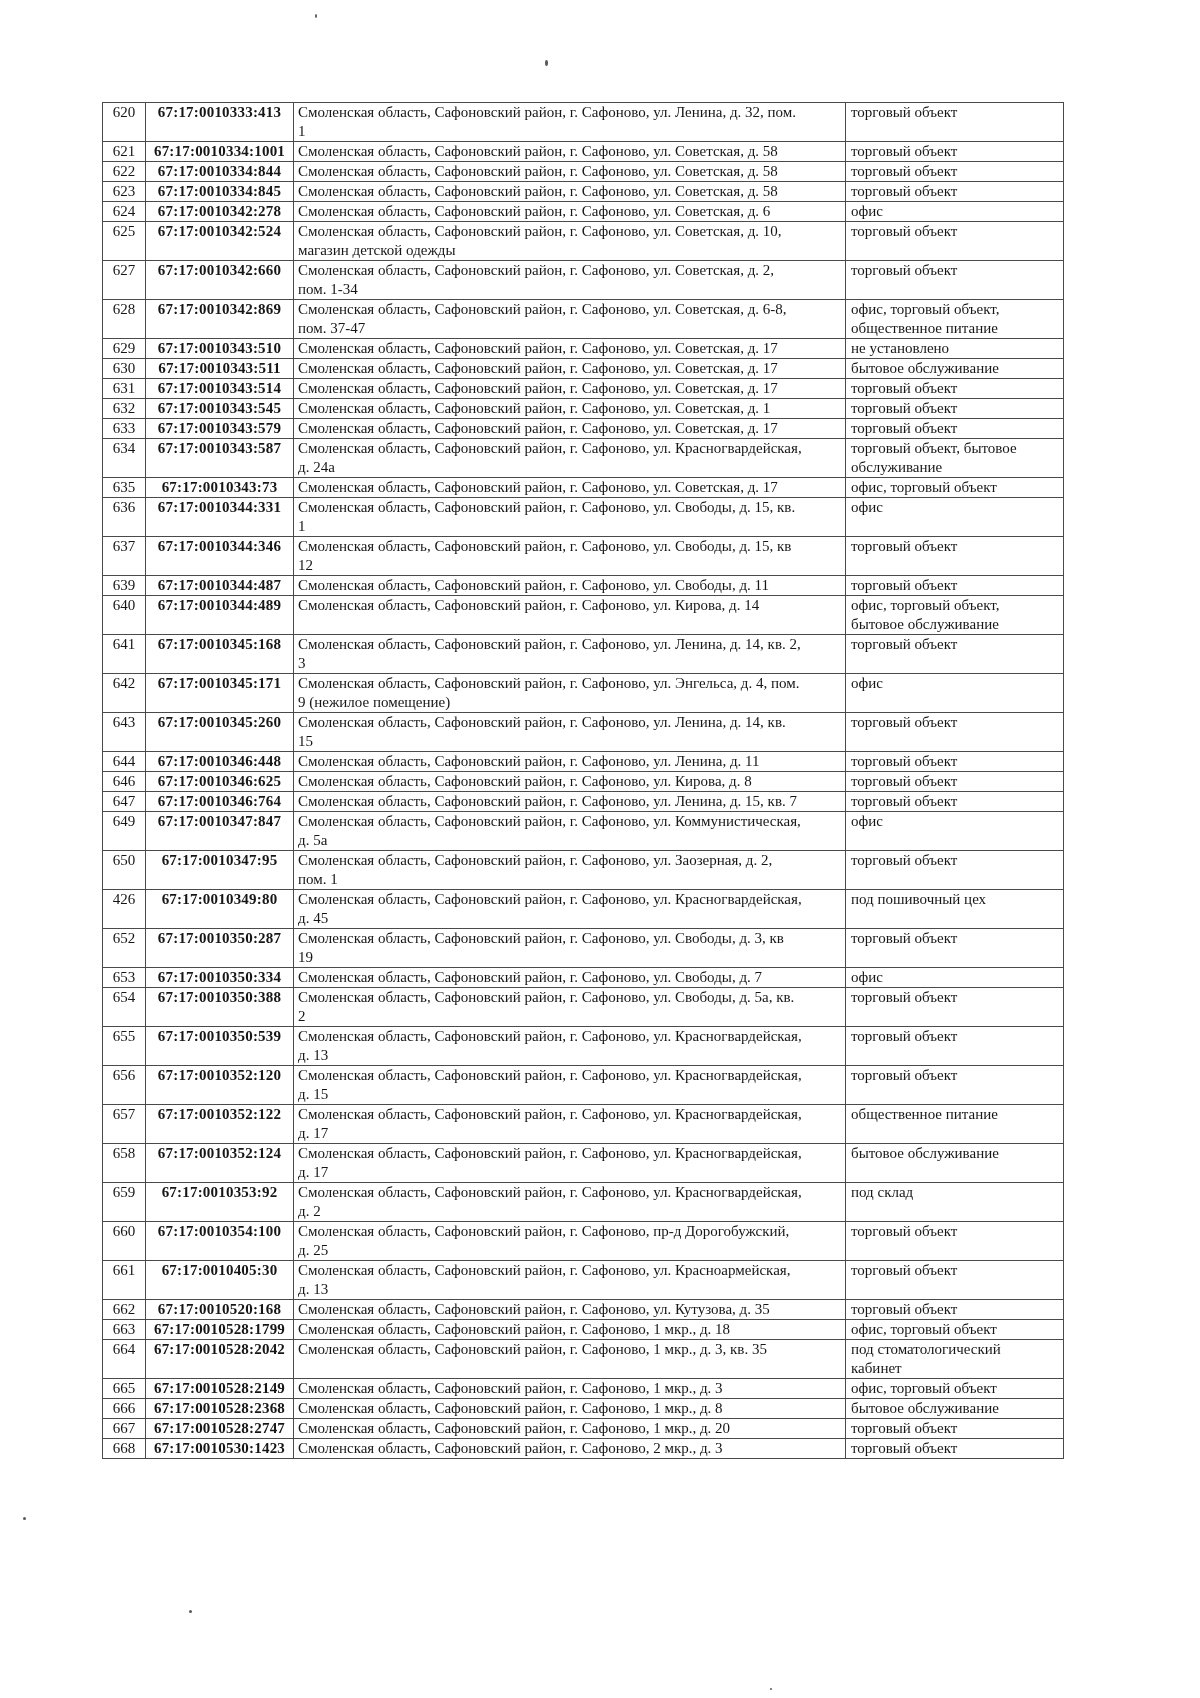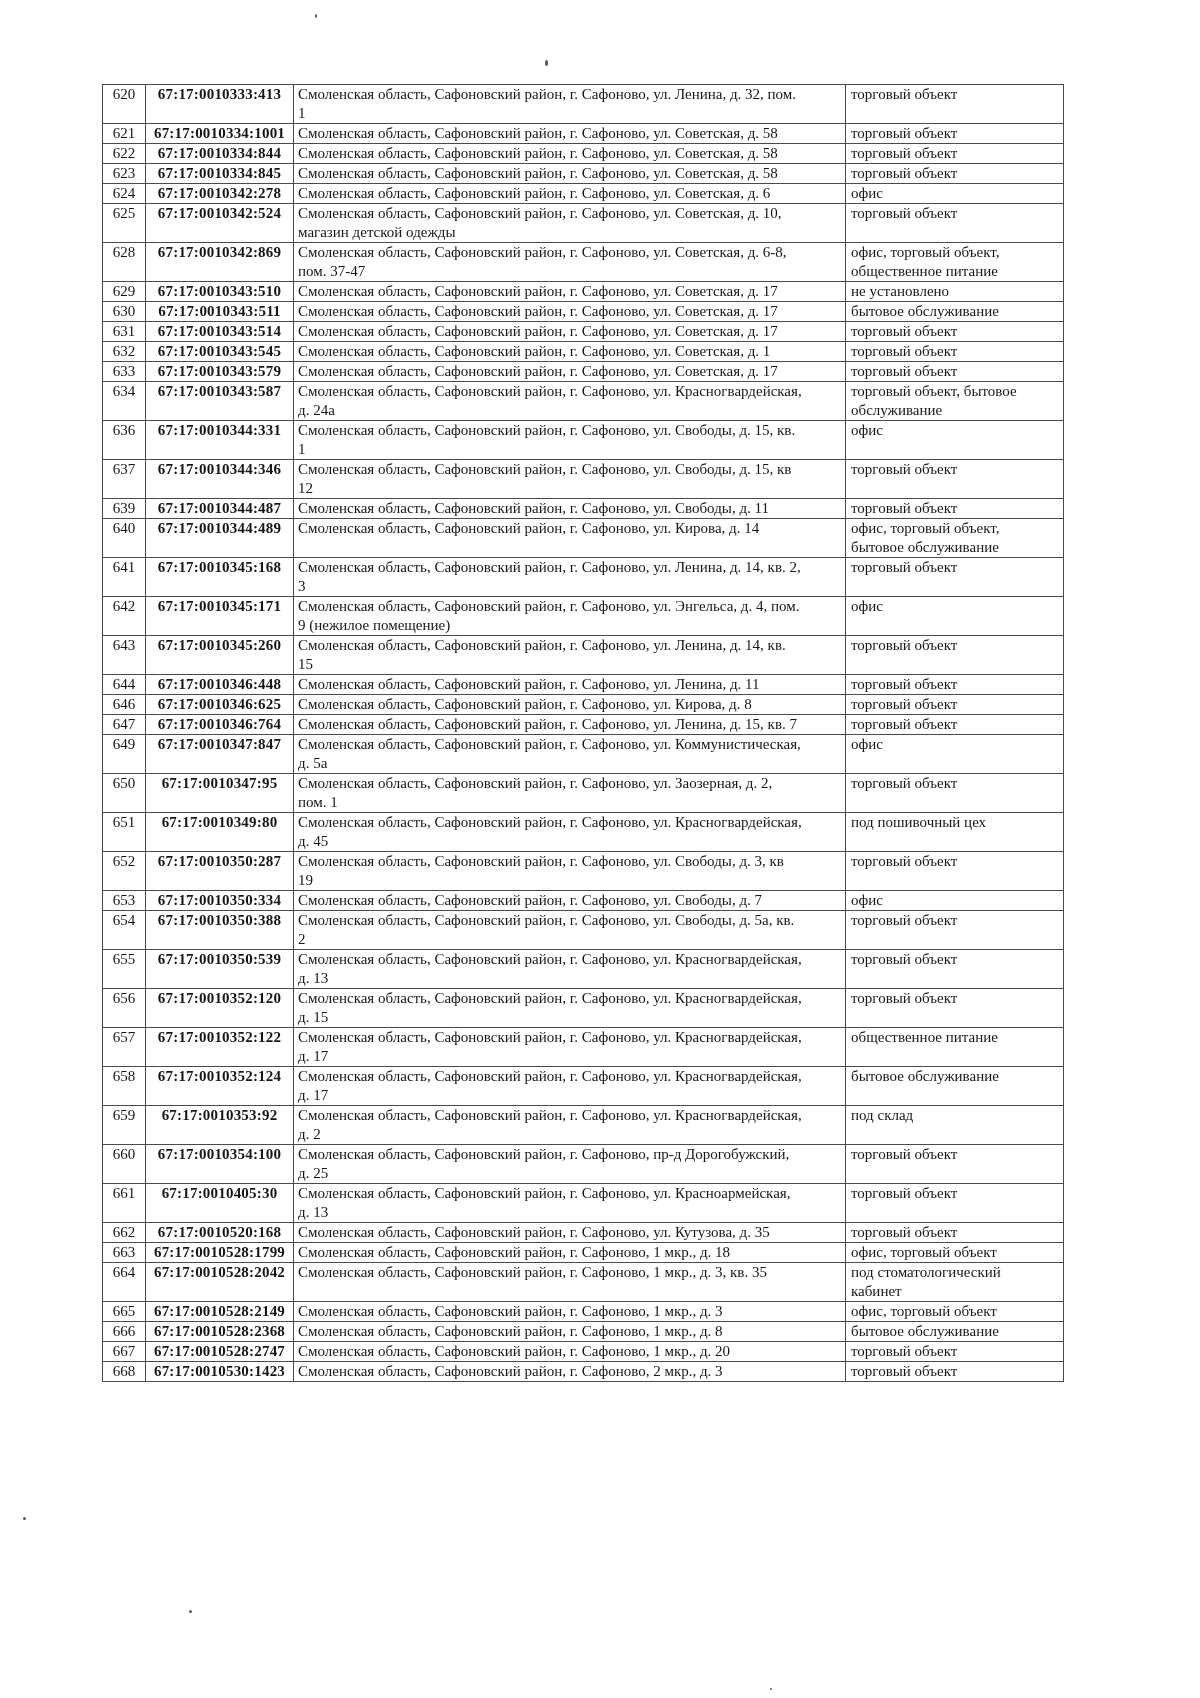--- a/index.html
+++ b/index.html
@@ -6,21 +6,21 @@
   body {
     width:1200px; height:1698px;
     background:#ffffff;
     position:relative;
     overflow:hidden;
     font-family:"Liberation Serif", serif;
     color:#161616;
   }
   .page { position:absolute; inset:0; }
   table.registry {
-    position:absolute; left:102px; top:84px;
+    position:absolute; left:102px; top:102px;
     width:961px;
     border-collapse:collapse;
     table-layout:fixed;
   }
   td {
     border:1px solid #4a4a4a;
     vertical-align:top;
     font-size:15px;
     line-height:19px;
     padding:0;
@@ -112,20 +112,31 @@
       <td class="c-cad">67:17:0010342:524</td>
       <td class="c-addr">
             <div class="line">Смоленская область, Сафоновский район, г. Сафоново, ул. Советская, д. 10,</div>
             <div class="line">магазин детской одежды</div>
           </td>
       <td class="c-use">
             <div class="line">торговый объект</div>
           </td>
     </tr>
         <tr>
+      <td class="c-num">627</td>
+      <td class="c-cad">67:17:0010342:660</td>
+      <td class="c-addr">
+            <div class="line">Смоленская область, Сафоновский район, г. Сафоново, ул. Советская, д. 2,</div>
+            <div class="line">пом. 1-34</div>
+          </td>
+      <td class="c-use">
+            <div class="line">торговый объект</div>
+          </td>
+    </tr>
+        <tr>
       <td class="c-num">628</td>
       <td class="c-cad">67:17:0010342:869</td>
       <td class="c-addr">
             <div class="line">Смоленская область, Сафоновский район, г. Сафоново, ул. Советская, д. 6-8,</div>
             <div class="line">пом. 37-47</div>
           </td>
       <td class="c-use">
             <div class="line">офис, торговый объект,</div>
             <div class="line">общественное питание</div>
           </td>
@@ -186,20 +197,30 @@
       <td class="c-addr">
             <div class="line">Смоленская область, Сафоновский район, г. Сафоново, ул. Красногвардейская,</div>
             <div class="line">д. 24а</div>
           </td>
       <td class="c-use">
             <div class="line">торговый объект, бытовое</div>
             <div class="line">обслуживание</div>
           </td>
     </tr>
         <tr>
+      <td class="c-num">635</td>
+      <td class="c-cad">67:17:0010343:73</td>
+      <td class="c-addr">
+            <div class="line">Смоленская область, Сафоновский район, г. Сафоново, ул. Советская, д. 17</div>
+          </td>
+      <td class="c-use">
+            <div class="line">офис, торговый объект</div>
+          </td>
+    </tr>
+        <tr>
       <td class="c-num">636</td>
       <td class="c-cad">67:17:0010344:331</td>
       <td class="c-addr">
             <div class="line">Смоленская область, Сафоновский район, г. Сафоново, ул. Свободы, д. 15, кв.</div>
             <div class="line">1</div>
           </td>
       <td class="c-use">
             <div class="line">офис</div>
           </td>
     </tr>
@@ -314,21 +335,21 @@
       <td class="c-cad">67:17:0010347:95</td>
       <td class="c-addr">
             <div class="line">Смоленская область, Сафоновский район, г. Сафоново, ул. Заозерная, д. 2,</div>
             <div class="line">пом. 1</div>
           </td>
       <td class="c-use">
             <div class="line">торговый объект</div>
           </td>
     </tr>
         <tr>
-      <td class="c-num">651</td>
+      <td class="c-num">426</td>
       <td class="c-cad">67:17:0010349:80</td>
       <td class="c-addr">
             <div class="line">Смоленская область, Сафоновский район, г. Сафоново, ул. Красногвардейская,</div>
             <div class="line">д. 45</div>
           </td>
       <td class="c-use">
             <div class="line">под пошивочный цех</div>
           </td>
     </tr>
         <tr>

